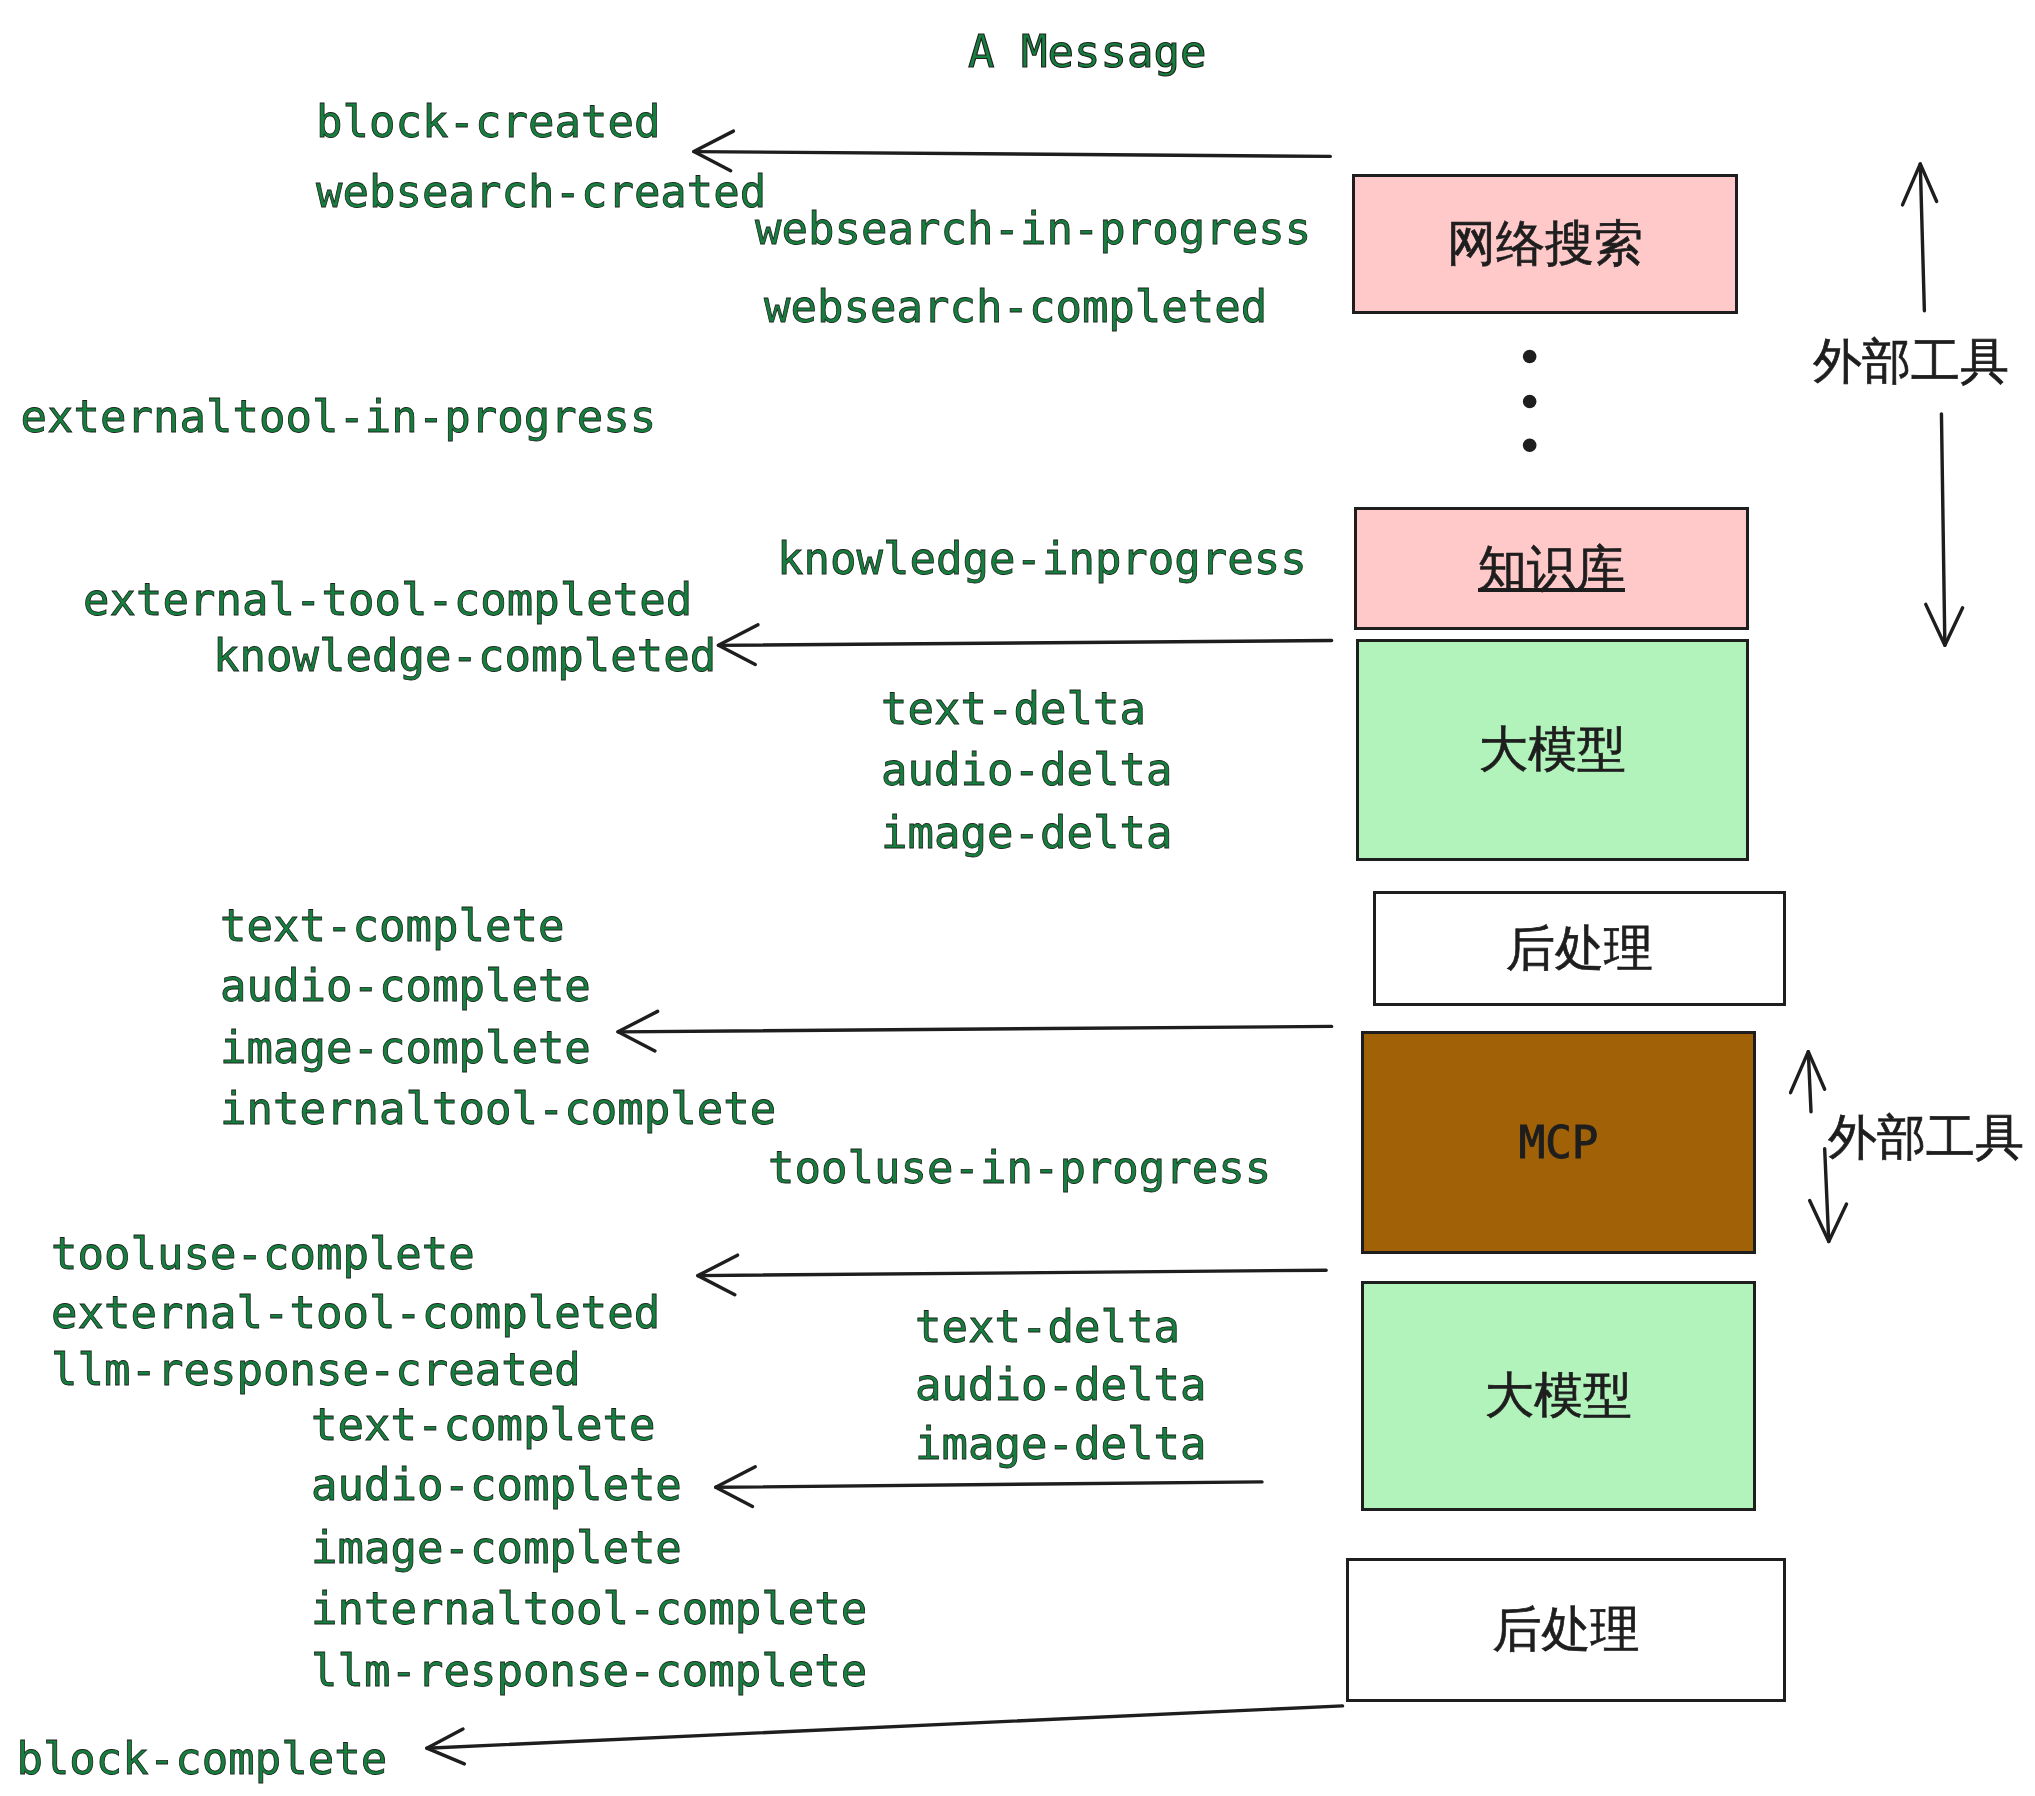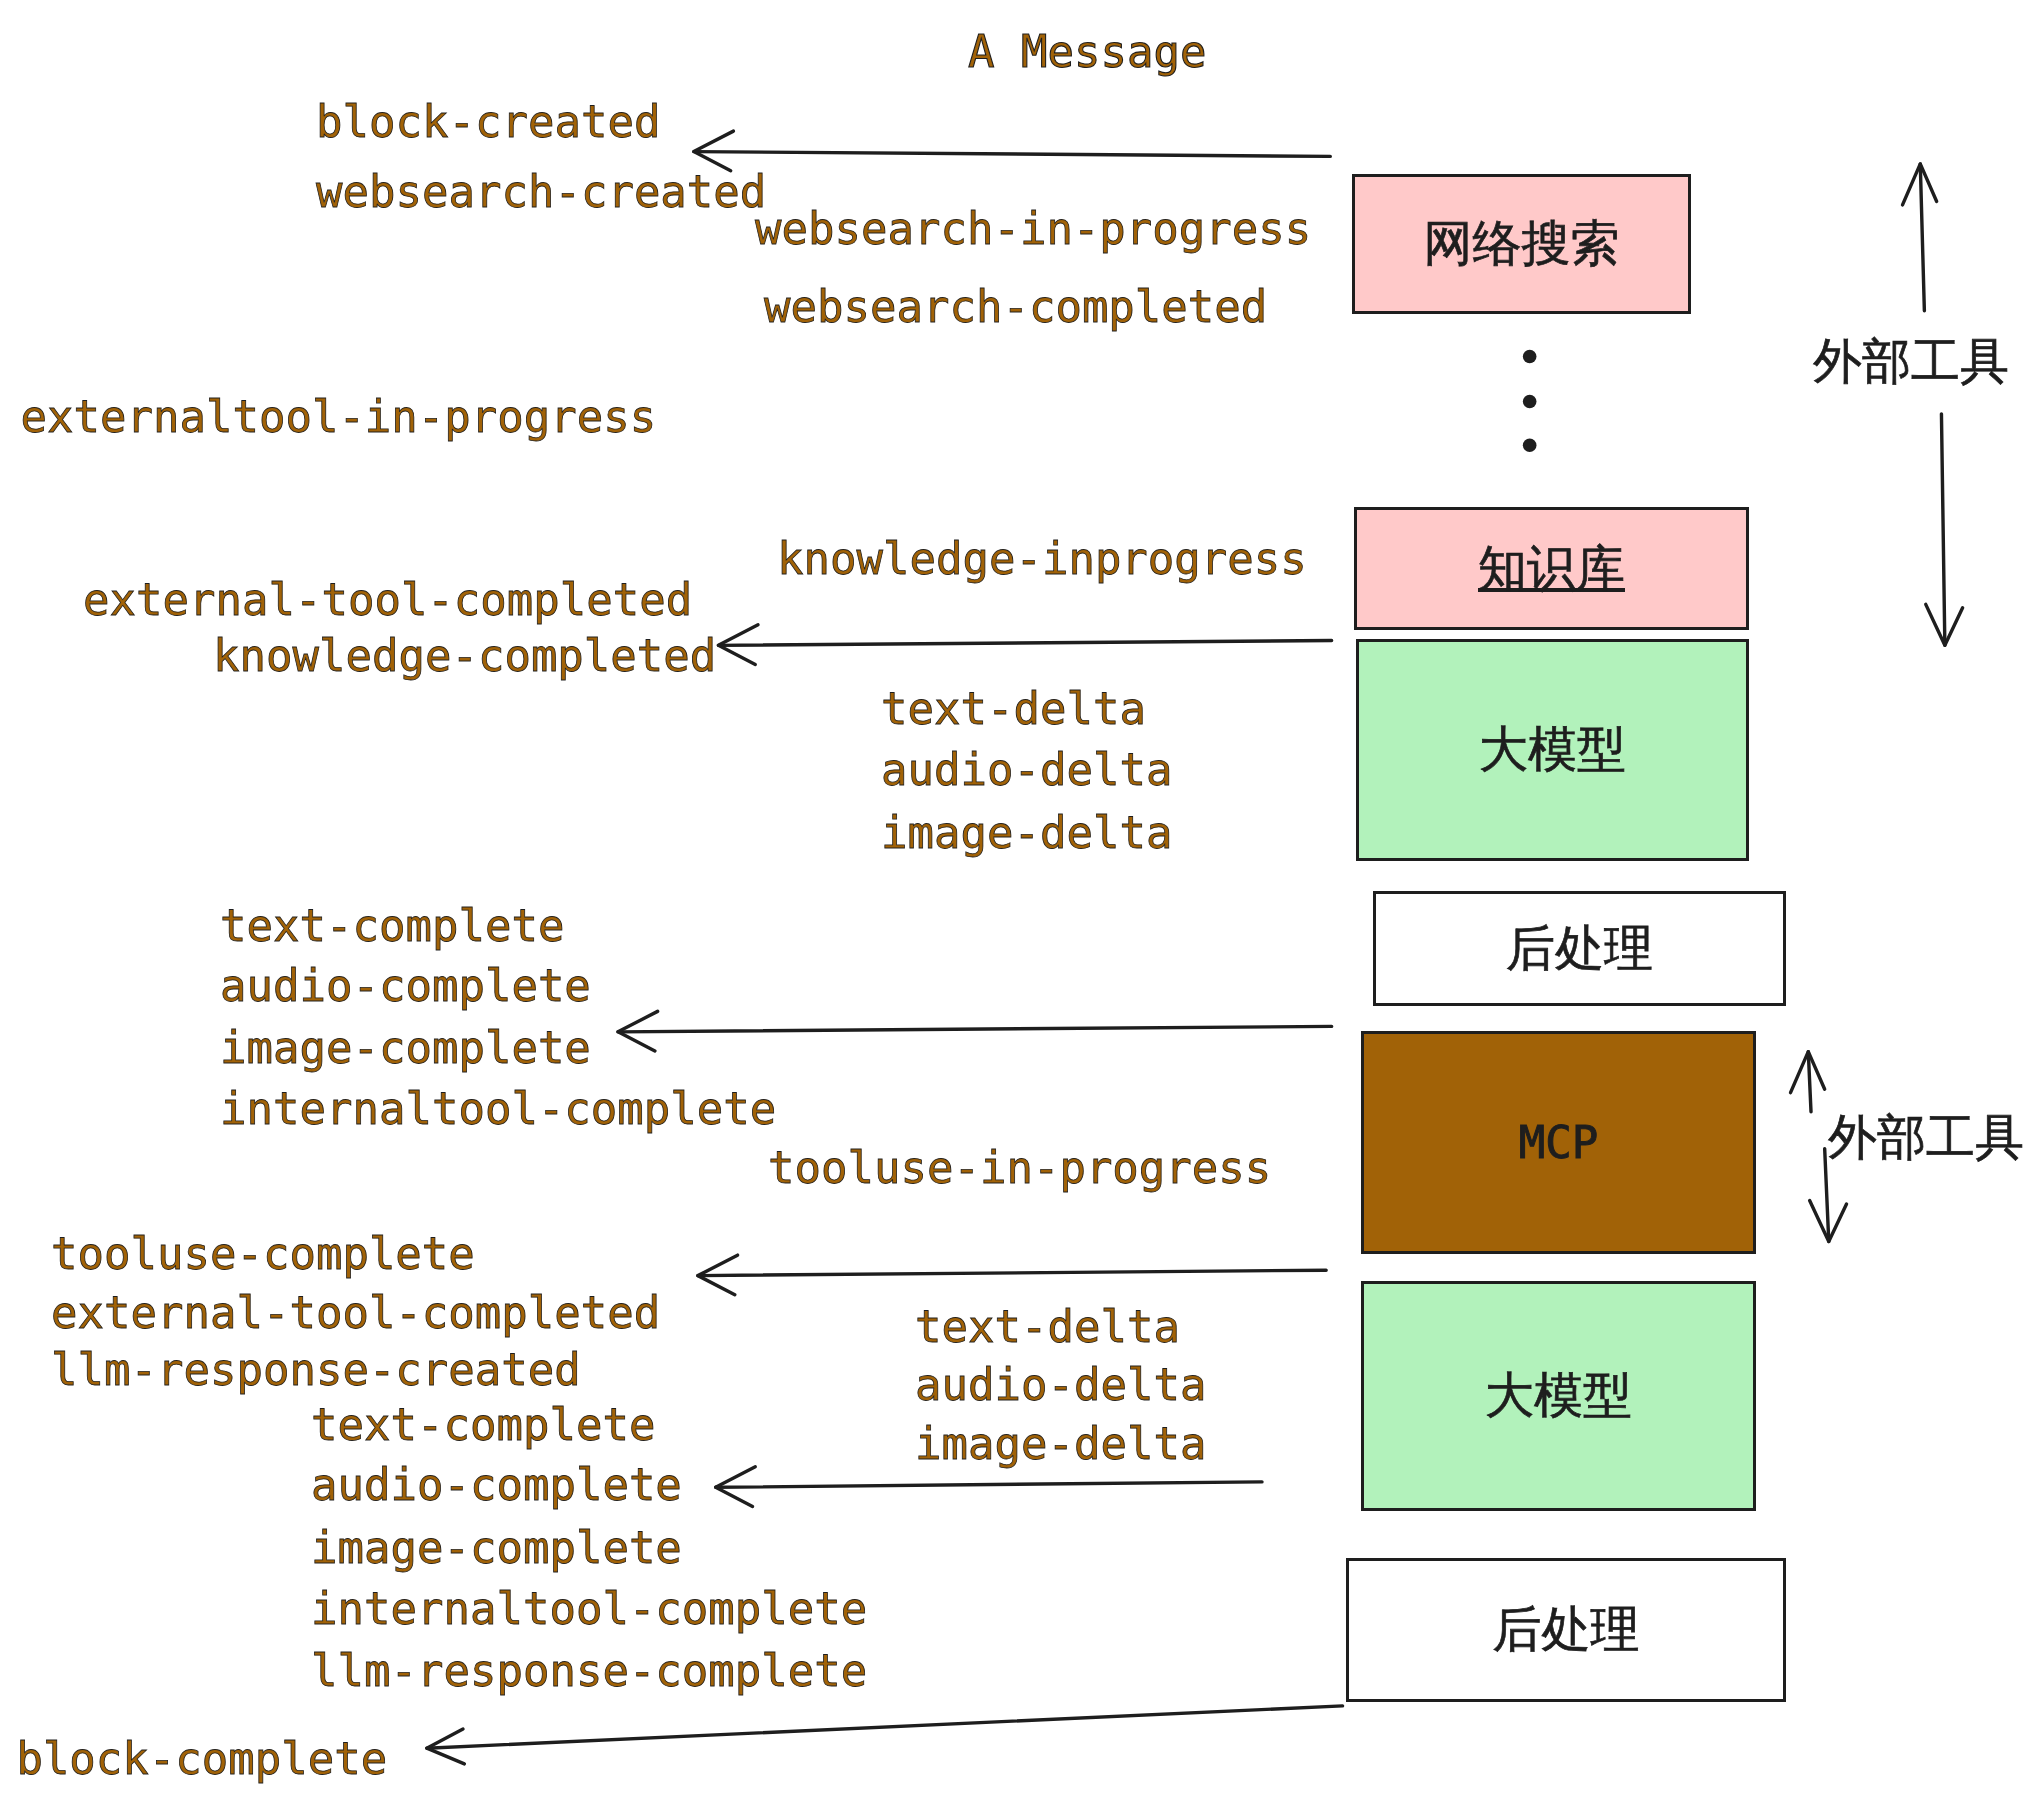--- a/index.html
+++ b/index.html
@@ -8,21 +8,21 @@
     width:2035px;height:1796px;
     font-family:"DejaVu Sans Mono", monospace;
     color:#1e1e1e;
     overflow:hidden;
   }
   .layer{position:absolute;inset:0;}
   svg{position:absolute;left:0;top:0;}
   .ev{
     position:absolute;
     font:44px/1.18 "DejaVu Sans Mono", monospace;
-    color:#a16207;
+    color:#15803d;
     white-space:pre;
     -webkit-text-stroke:0.8px #1e1e1e;
   }
   .title{
     -webkit-text-stroke:1.1px #1e1e1e;
   }
   .box{
     position:absolute;
     border:3.4px solid #1e1e1e;
     display:flex;align-items:center;justify-content:center;
@@ -133,21 +133,21 @@
 <div class="ev" style="left:311px;top:1399px;">text-complete</div>
 <div class="ev" style="left:311px;top:1459px;">audio-complete</div>
 <div class="ev" style="left:311px;top:1522px;">image-complete</div>
 <div class="ev" style="left:311px;top:1583px;">internaltool-complete</div>
 <div class="ev" style="left:311px;top:1645px;">llm-response-complete</div>
 <div class="ev" style="left:915px;top:1301px;">text-delta</div>
 <div class="ev" style="left:915px;top:1359px;">audio-delta</div>
 <div class="ev" style="left:915px;top:1418px;">image-delta</div>
 <div class="ev" style="left:16.4px;top:1733px;">block-complete</div>
 
-<div class="box" style="left:1352px;top:174px;width:339px;height:140px;background:#ffc9c9;">
+<div class="box" style="left:1352px;top:174px;width:386px;height:140px;background:#ffc9c9;">
   <span class="box-label">网络搜索</span>
 </div>
 
 <div class="box" style="left:1354px;top:507px;width:395px;height:123px;background:#ffc9c9;text-decoration:underline;">
   <span class="box-label">知识库</span>
 </div>
 
 <div class="box" style="left:1356px;top:639px;width:393px;height:222px;background:#b2f2bb;">
   <span class="box-label">大模型</span>
 </div>

